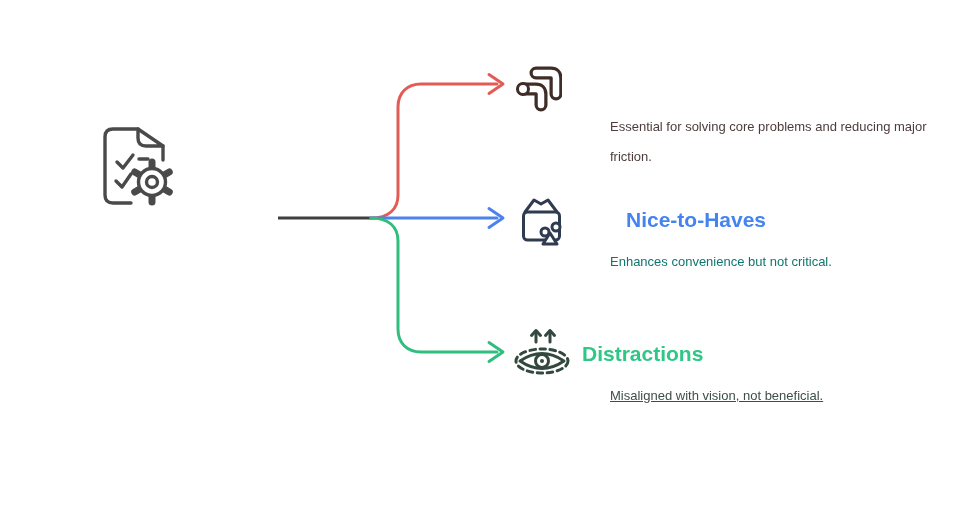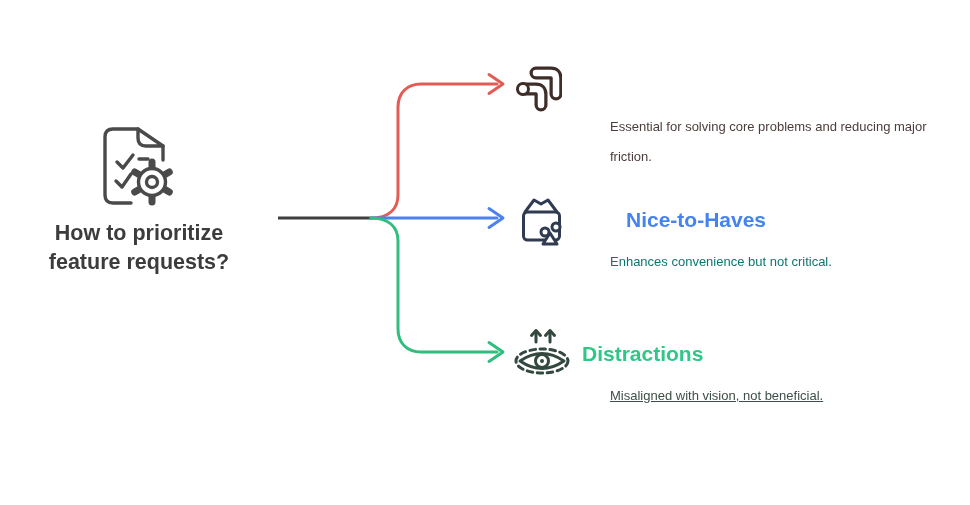--- a/index.html
+++ b/index.html
@@ -48,21 +48,20 @@
           <path d="M67.3,66.5 L73.3,70"></path>
         <path d="M56,73 L56,80"></path>
           <path d="M44.7,66.5 L38.7,70"></path>
           <path d="M44.7,53.5 L38.7,50"></path>
       </g>
       <circle cx="56" cy="60" r="13.5" fill="#ffffff"></circle>
       <circle cx="56" cy="60" r="5.5" fill="#ffffff"></circle>
     </g>
   </svg>
 
-  <div class="abs topic-title">How to prioritize feature requests?</div>
 
   <svg class="abs connectors" width="970" height="505" viewBox="0 0 970 505" fill="none" stroke-linecap="round" stroke-linejoin="round">
     <path d="M278,218 H371" stroke="#3f3f3f" stroke-width="3.2" stroke-linecap="butt"></path>
     <g stroke="#e25c55" stroke-width="3">
       <path d="M371,218 C389,218 398,209 398,195 V107 C398,93 407,84 421,84 H497"></path>
       <polyline points="489,74.5 503,84 489,93.5"></polyline>
     </g>
     <g stroke="#4d82ec" stroke-width="3">
       <path d="M371,218 H497"></path>
       <polyline points="489,208.5 503,218 489,227.5"></polyline>

